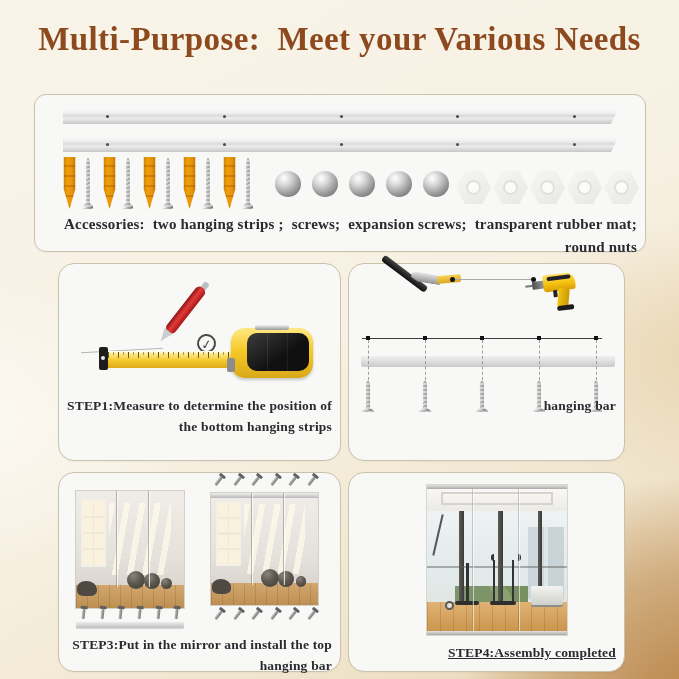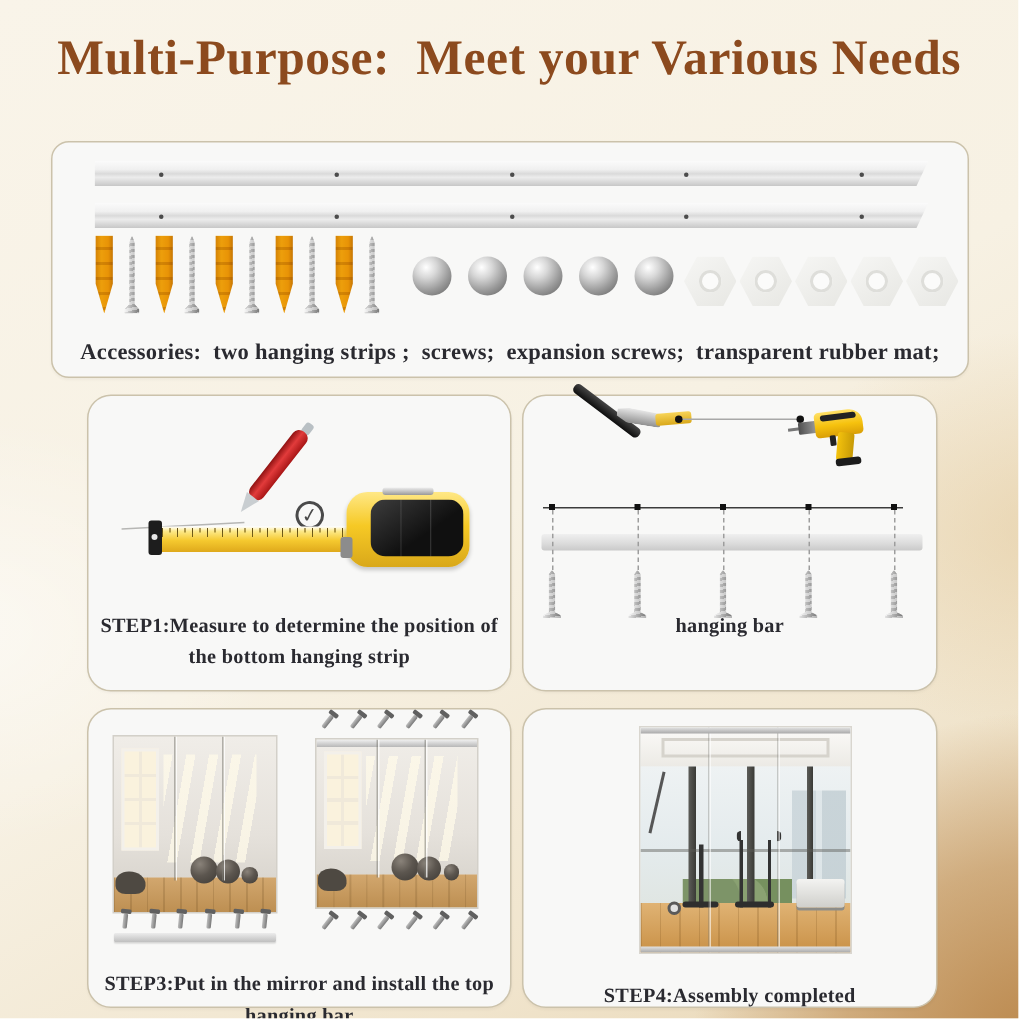--- a/index.html
+++ b/index.html
@@ -15,27 +15,27 @@
     font-size:33px;font-weight:bold;color:#8c4a1e;letter-spacing:.4px;white-space:pre;}
   .panel{position:absolute;background:#f8f8f7;border:1px solid #cbc2ab;border-radius:16px;box-shadow:0 1px 2px rgba(0,0,0,.04);}
   .acc{left:34px;top:94px;width:612px;height:158px;border-radius:12px;}
   .p1{left:58px;top:263px;width:283px;height:198px;}
   .p2{left:348px;top:263px;width:277px;height:198px;}
   .p3{left:58px;top:472px;width:283px;height:200px;}
   .p4{left:348px;top:472px;width:277px;height:200px;}
   i{display:block;}
 
   
-  .cap{position:absolute;left:8px;right:8px;text-align:center;color:#2a2a30;
-    font-weight:bold;font-size:13.5px;line-height:1.55;letter-spacing:.2px;margin-top:11px;}
+  .cap{position:absolute;left:8px;right:8px;text-align:right;color:#2a2a30;
+    font-weight:bold;font-size:13.5px;line-height:1.55;letter-spacing:.2px;}
   .cap div{white-space:pre;}
   .acc-cap{top:118px;font-size:15px;line-height:1.5;}
   .p1 .cap,.p2 .cap{top:132px;}
   .p3 .cap{top:162px;}
-  .p4 .cap{top:170px;}
+  .p4 .cap{top:170px;text-decoration:underline;}
 
   
   .strip{position:absolute;left:28px;width:556px;height:17px;
     background:linear-gradient(180deg,#fbfbfb 0%,#f0f0f0 35%,#dadada 52%,#ececec 66%,#c7c7c7 100%);
     clip-path:polygon(0 0,100% 0,calc(100% - 8px) 100%,0 100%);
     display:flex;justify-content:space-between;padding:0 7%;}
   .strips .strip:nth-child(1){top:12px;} .strips .strip:nth-child(2){top:40px;}
   .hole{width:3px;height:3px;margin-top:8px;border-radius:50%;background:#4c4c4c;}
   .fixings{position:absolute;left:28px;top:62px;display:flex;gap:10px;}
   .pair{display:flex;gap:7px;}
@@ -238,41 +238,42 @@
       </div>
     <div class="hexes">
       <i class="hex"></i>
     <i class="hex"></i>
         <i class="hex"></i>
         <i class="hex"></i>
         <i class="hex"></i>
       </div>
     <div class="cap acc-cap">
       <div>Accessories:  two hanging strips ;  screws;  expansion screws;  transparent rubber mat;</div>
+      <div>round nuts</div>
     </div>
   </section>
 
   <section class="panel p1">
     <i class="line1"></i>
     <div class="pen">
       <i class="pcap"></i>
       <i class="pbody"></i>
       <i class="ptip"></i>
     </div>
     <div class="check">✓</div>
     <i class="hook"></i>
     <i class="tape"></i>
     <div class="tbody">
       <i class="clip"></i>
       <i class="rub"></i>
       <i class="exit"></i>
     </div>
     <div class="cap">
       <div>STEP1:Measure to determine the position of</div>
-      <div>the bottom hanging strip</div>
+      <div>the bottom hanging strips</div>
     </div>
   </section>
 
   <section class="panel p2">
     <div class="hammer">
       <i class="h-handle"></i>
       <i class="h-head"></i>
     </div>
     <i class="grip"></i>
     <i class="tool-line"></i>

